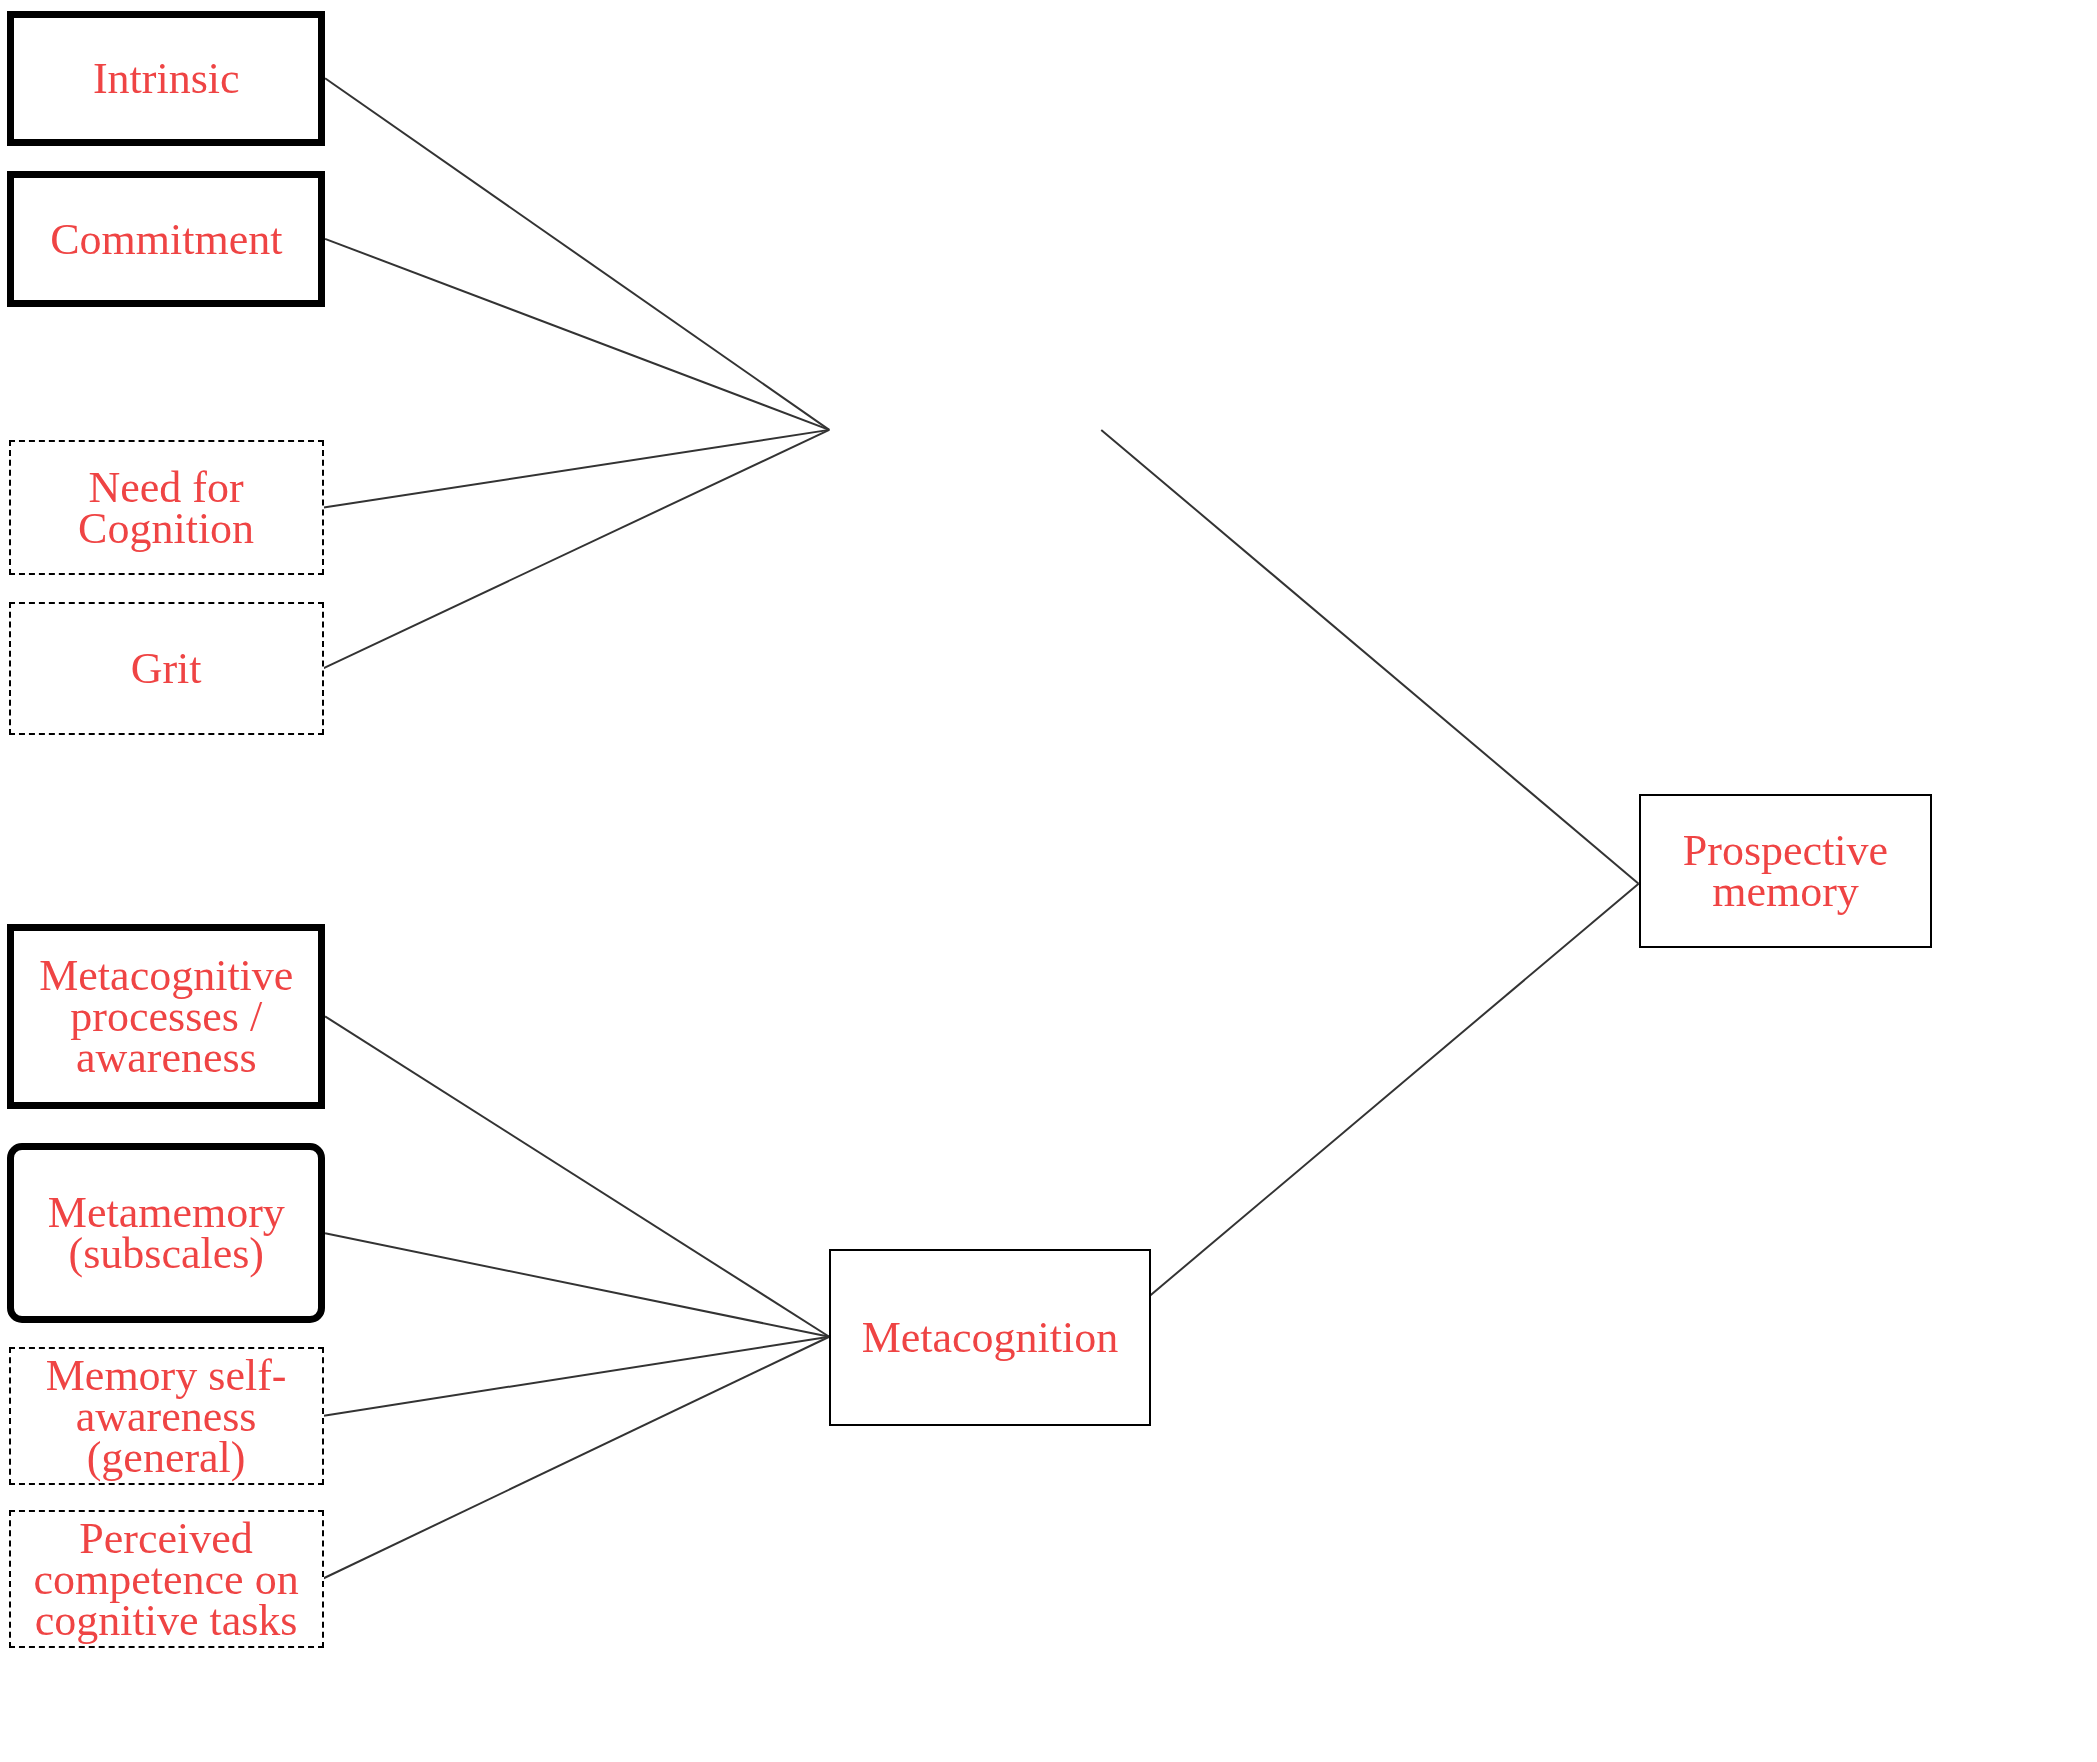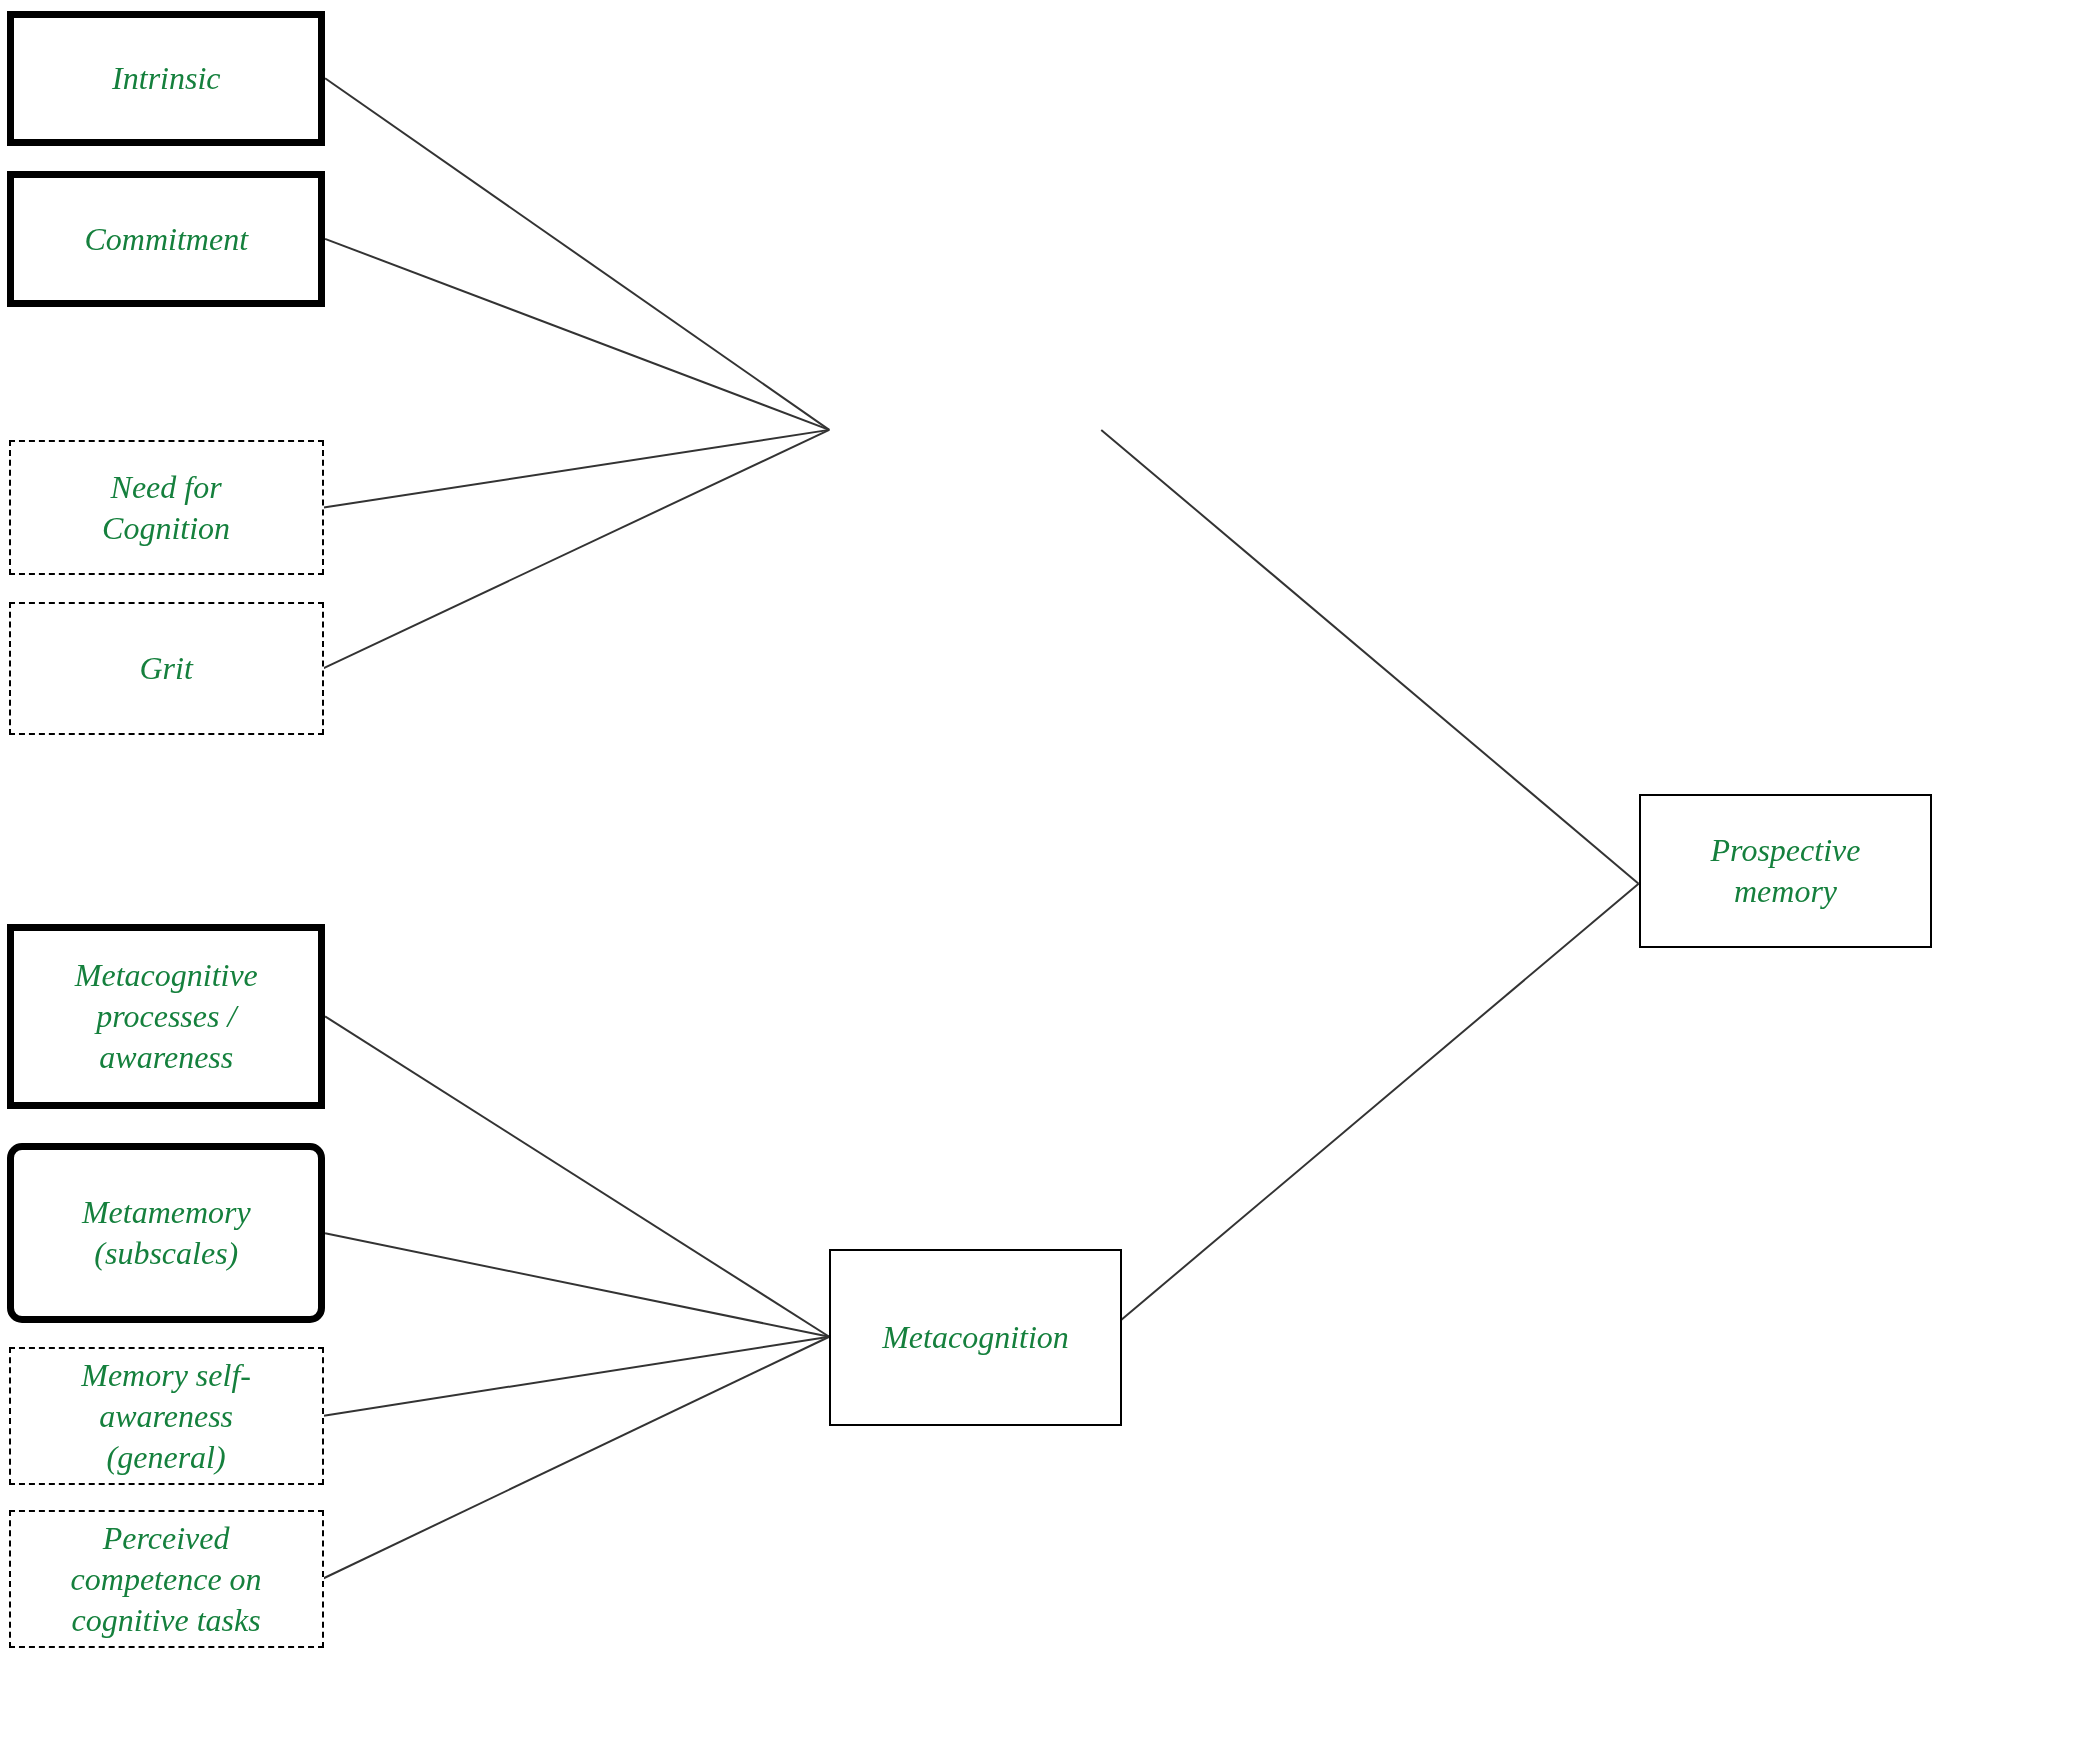--- a/index.html
+++ b/index.html
@@ -29,37 +29,36 @@
     align-items: center;
     justify-content: center;
     text-align: center;
     background: #ffffff;
   }
   .solid-thick { border: 7.3px solid #000000; }
   .solid-thin  { border: 2.7px  solid #000000; }
   .dashed      { border: 2.7px dashed #000000; }
   .node-label {
     white-space: pre-line;
-    font-size: 32px;
+    font-size: 44px;
     line-height: 41px;
-    color: #15803d;
-    font-style: italic;
+    color: #ef4444;
   }
   
   .n-intrinsic       { left: 7.3px;  top: 10.6px;   width: 318px; height: 135px; }
   .n-commitment      { left: 7.3px;  top: 171px;  width: 318px; height: 136px; }
   .n-need            { left: 8.6px;  top: 440px;  width: 315px; height: 135px; align-items: center; }
   .n-grit            { left: 8.6px;  top: 602px;  width: 315px; height: 133px; text-align: center; }
   .n-metaproc        { left: 7.3px;  top: 924px; width: 318px; height: 185px; }
   .n-metamemory      { left: 7.3px;  top: 1143px; width: 318px; height: 180px; border-radius: 15px; }
   .n-memself         { left: 8.6px;  top: 1347px; width: 315px; height: 138px; }
   .n-perceived       { left: 8.6px;  top: 1510px; width: 315px; height: 138px; }
   
   .n-motivation      { left: 829px; top: 340px;  width: 272px; height: 180px; }
-  .n-metacognition   { left: 829px; top: 1249px; width: 293px; height: 177px; }
+  .n-metacognition   { left: 829px; top: 1249px; width: 322px; height: 177px; }
   
   .n-prospective     { left: 1639px; top: 794px; width: 293px; height: 154px; }
 </style>
 </head>
 <body>
 
 <div class="canvas">
 
   <svg class="connectors" viewBox="0 0 3161 2656" xmlns="http://www.w3.org/2000/svg">
     <line x1="490" y1="118" x2="1250" y2="648" stroke="#333333" stroke-width="3"></line>

